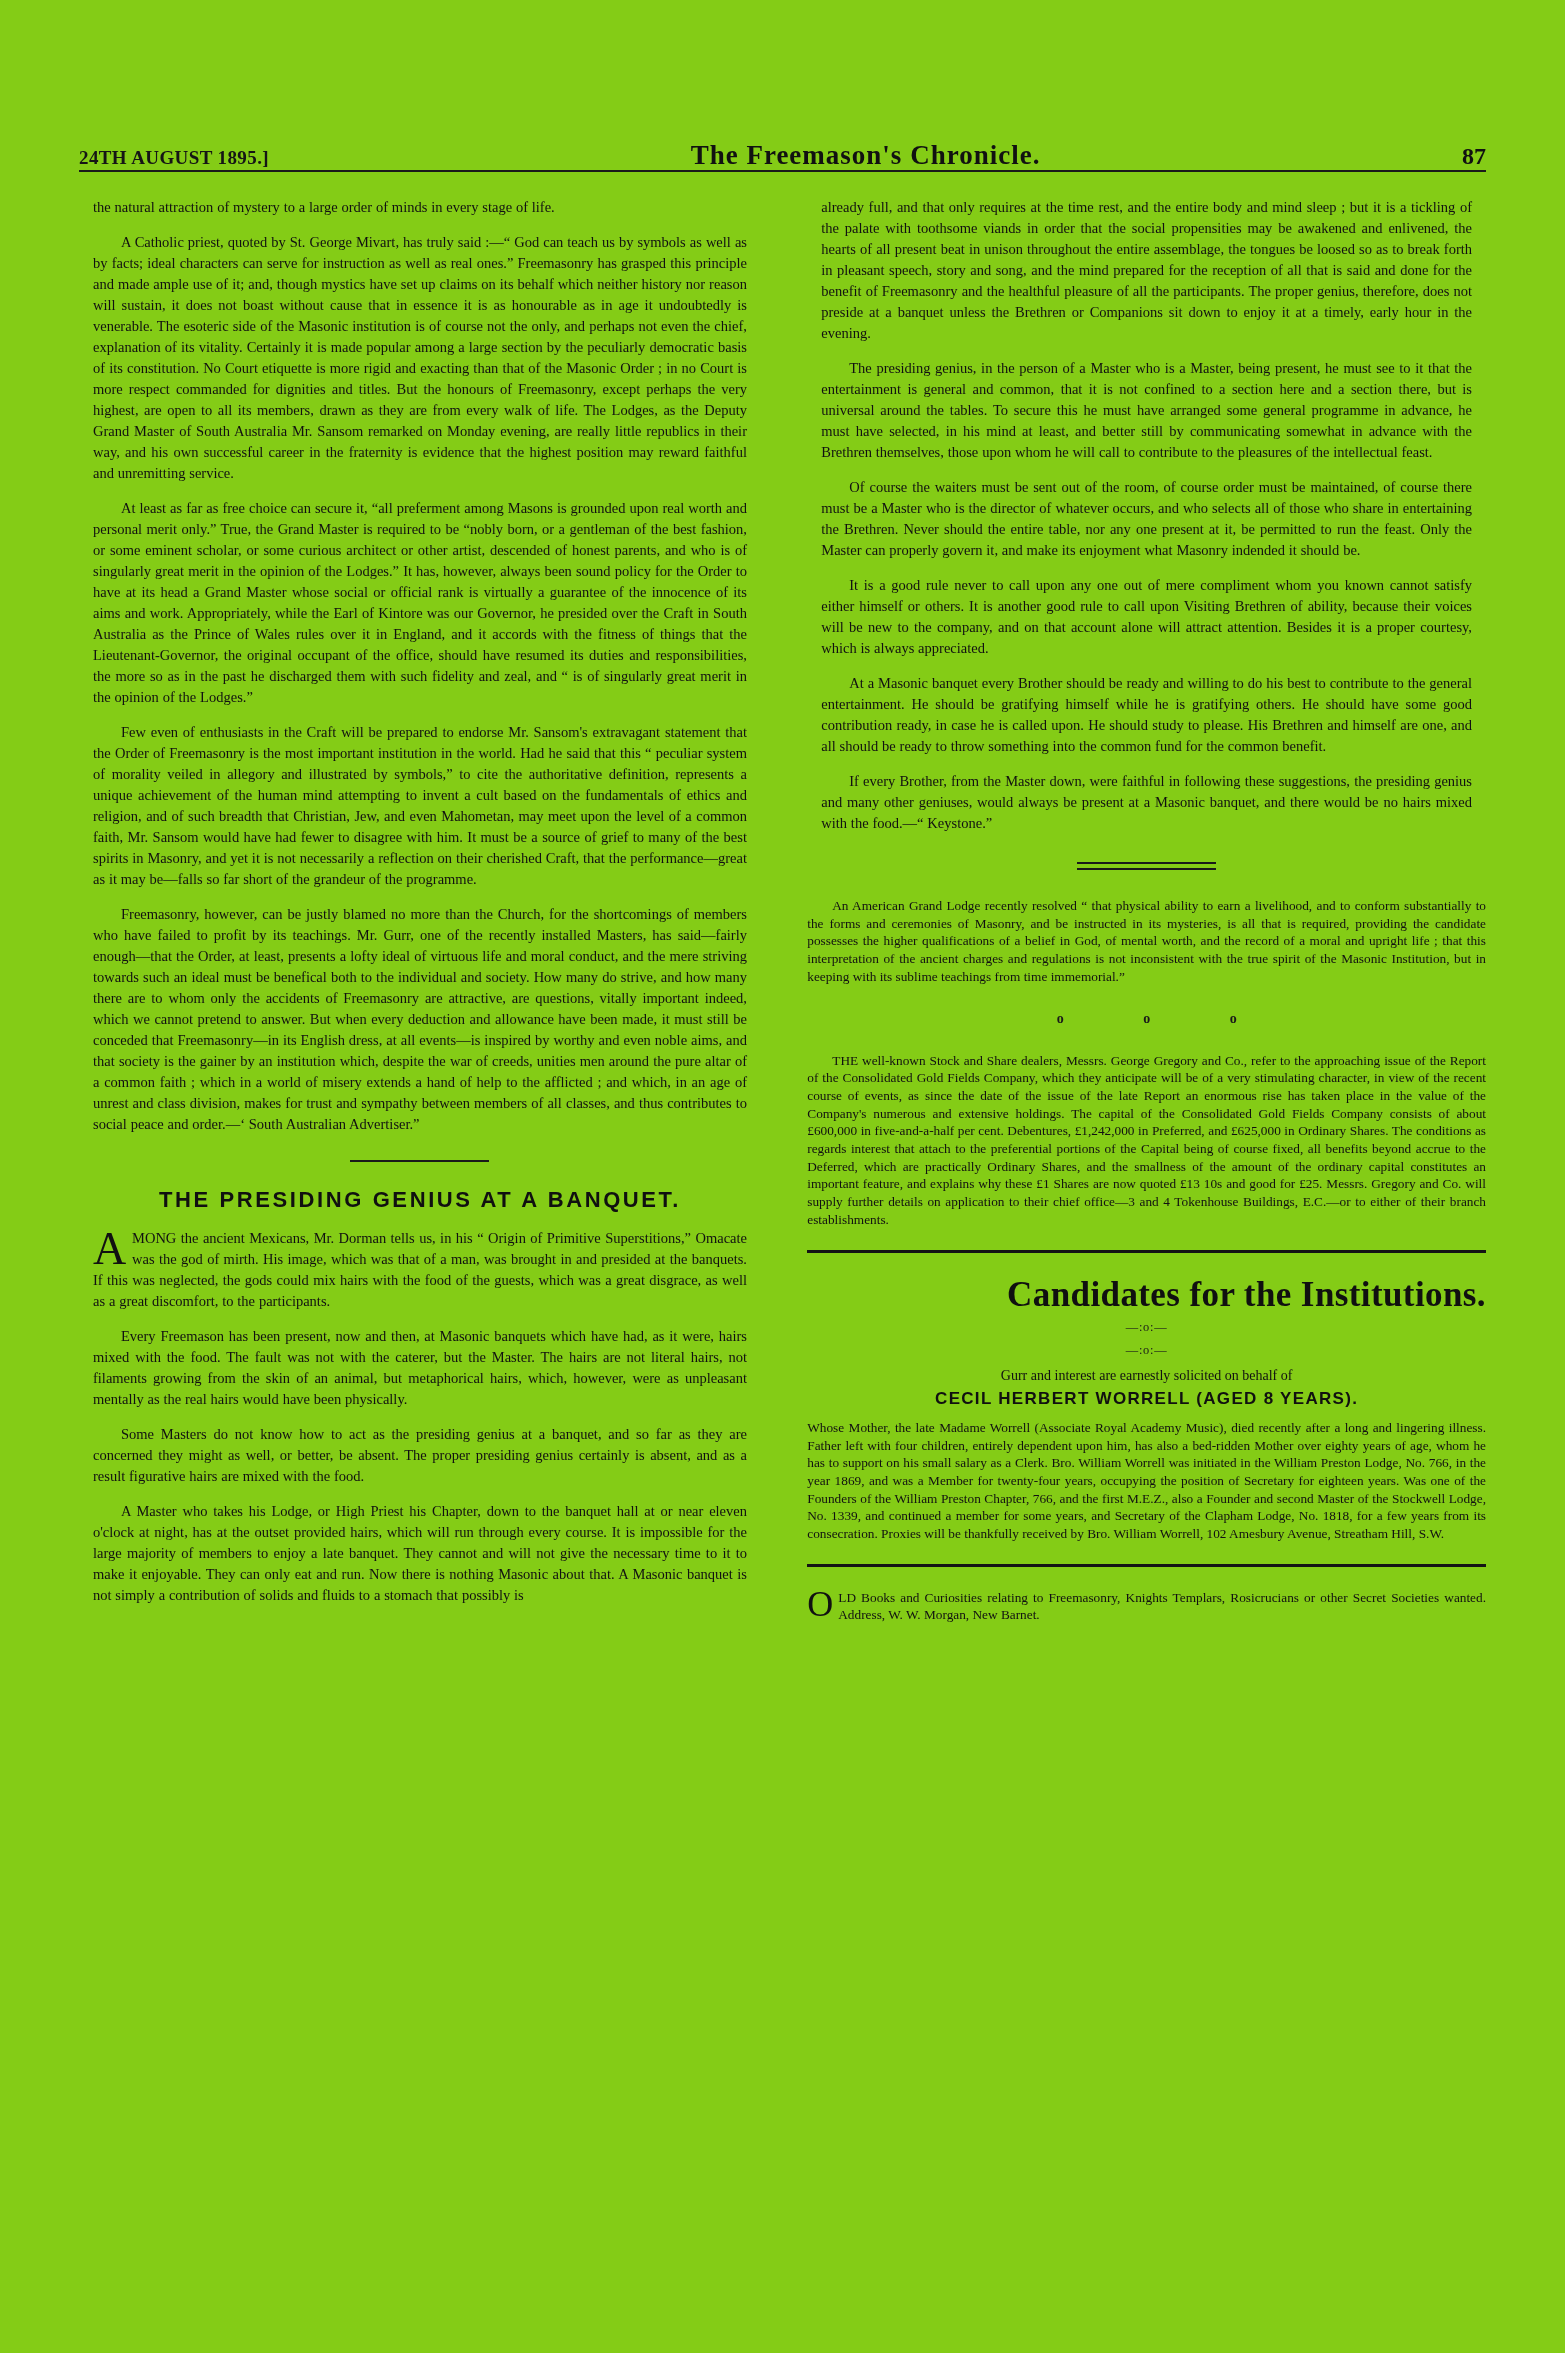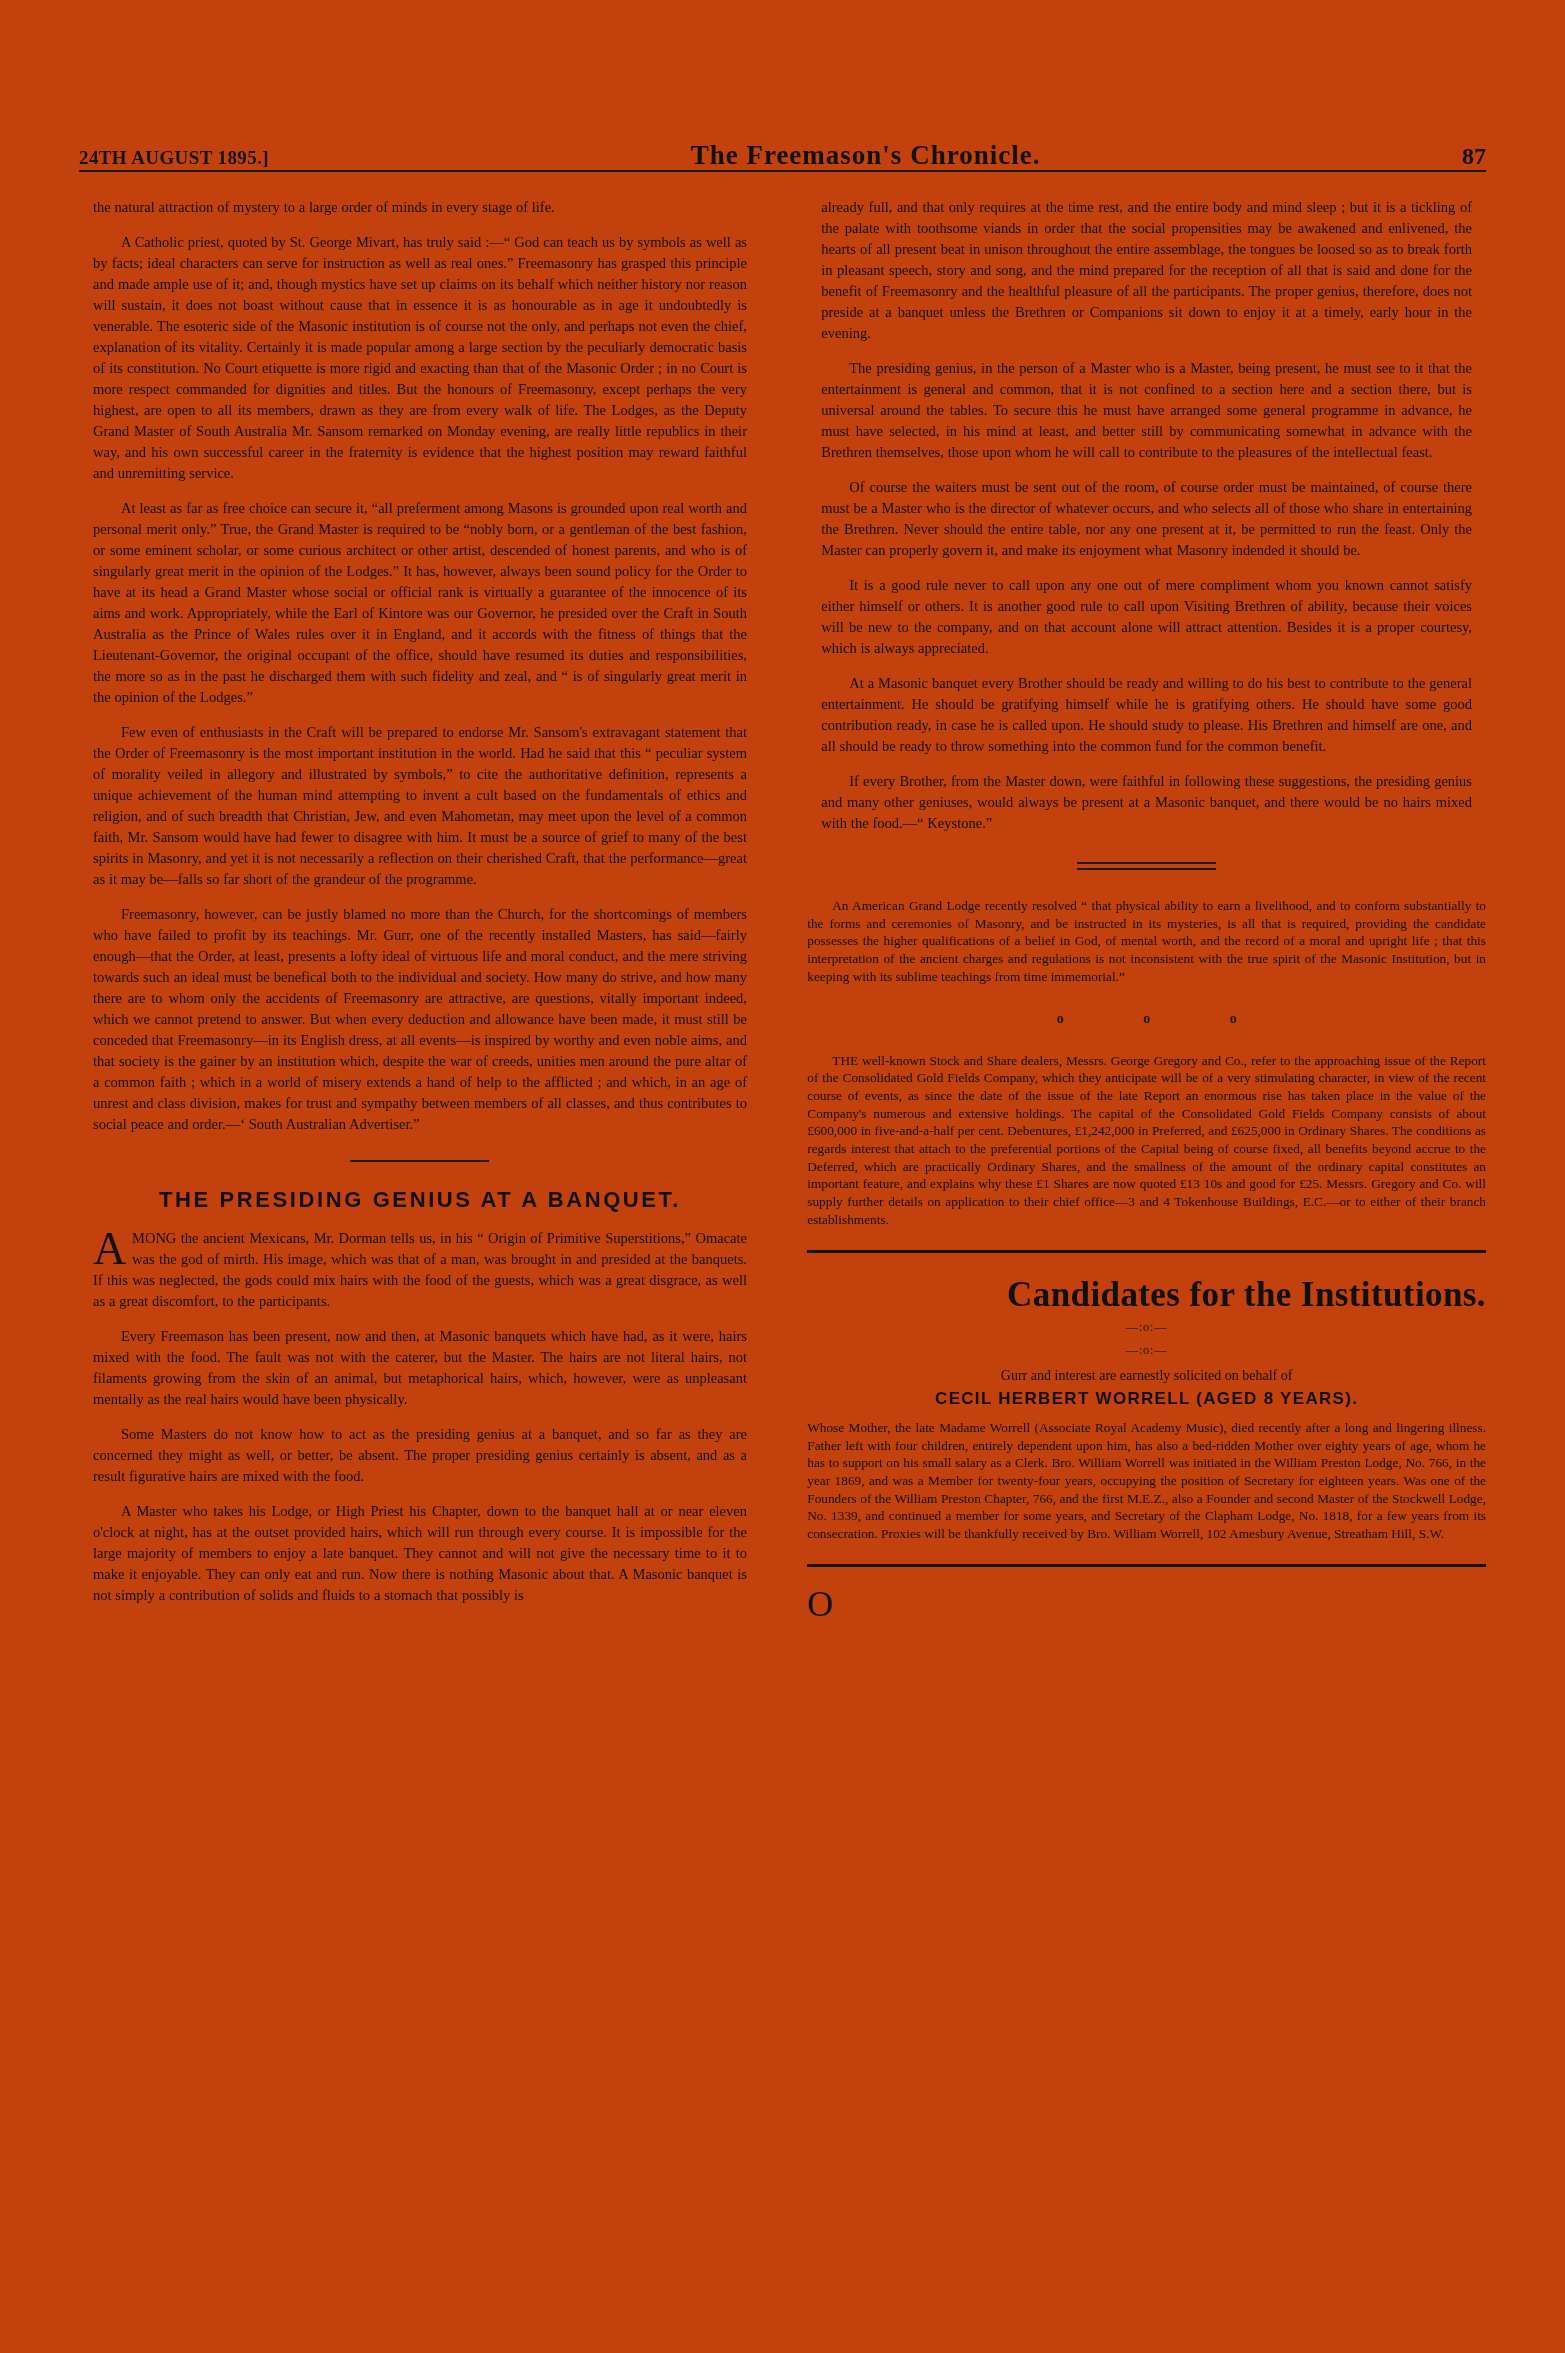--- a/index.html
+++ b/index.html
@@ -9,21 +9,21 @@
   }
   body {
     font-family: "Liberation Serif", "DejaVu Serif", serif;
     color: #111111;
   }
   .page {
     position: relative;
     width: 1565px;
     height: 2354px;
     margin: 0 auto;
-    background: #c2410c;
+    background: #84cc16;
     box-sizing: border-box;
     padding: 0;
     overflow: hidden;
   }
   
   .masthead {
     position: absolute;
     left: 79px;
     right: 79px;
     top: 126px;
@@ -281,18 +281,18 @@
 
       <div class="dingbat-colon">—:o:—</div>
 
       <div class="votes-line">Gurr and interest are earnestly solicited on behalf of</div>
       <div class="cand-name">CECIL  HERBERT  WORRELL  (AGED 8 YEARS).</div>
 
       <p class="small noindent">Whose Mother, the late Madame Worrell (Associate Royal Academy Music), died recently after a long and lingering illness. Father left with four children, entirely dependent upon him, has also a bed-ridden Mother over eighty years of age, whom he has to support on his small salary as a Clerk. Bro. William Worrell was initiated in the William Preston Lodge, No. 766, in the year 1869, and was a Member for twenty-four years, occupying the position of Secretary for eighteen years. Was one of the Founders of the William Preston Chapter, 766, and the first M.E.Z., also a Founder and second Master of the Stockwell Lodge, No. 1339, and continued a member for some years, and Secretary of the Clapham Lodge, No. 1818, for a few years from its consecration. Proxies will be thankfully received by Bro. William Worrell, 102 Amesbury Avenue, Streatham Hill, S.W.</p>
 
       <div class="rule-full"></div>
 
-      <p class="small has-drop"><span class="dropcap-sm">O</span></p>
+      <p class="small has-drop"><span class="dropcap-sm">O</span><span>LD Books and Curiosities relating to Freemasonry, Knights Templars, Rosicrucians or other Secret Societies wanted. Address, W. W. Morgan, New Barnet.</span></p>
 
     </div>
   </div>
 </div>
 
 
 </body></html>

